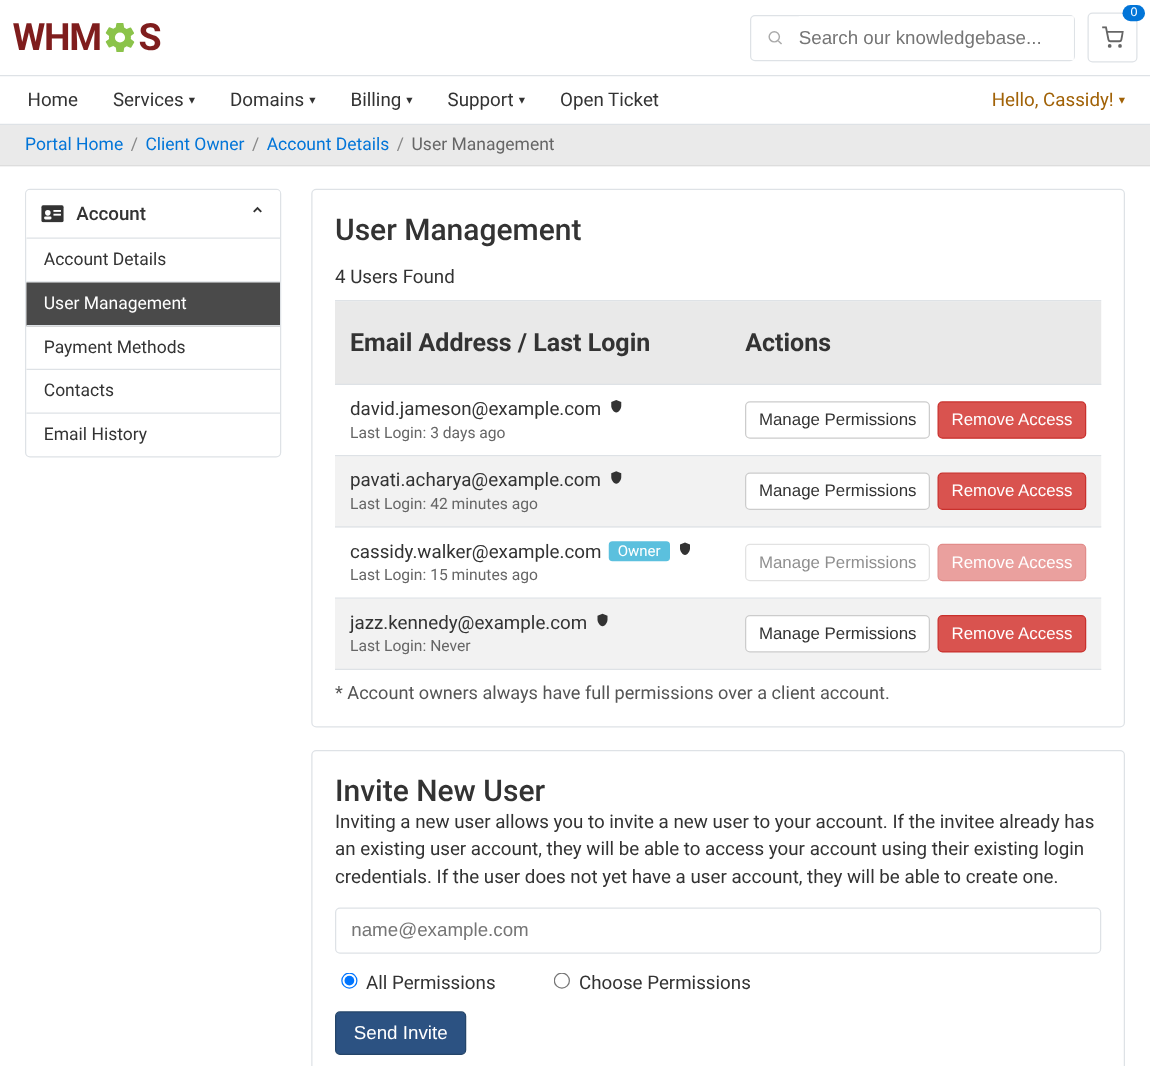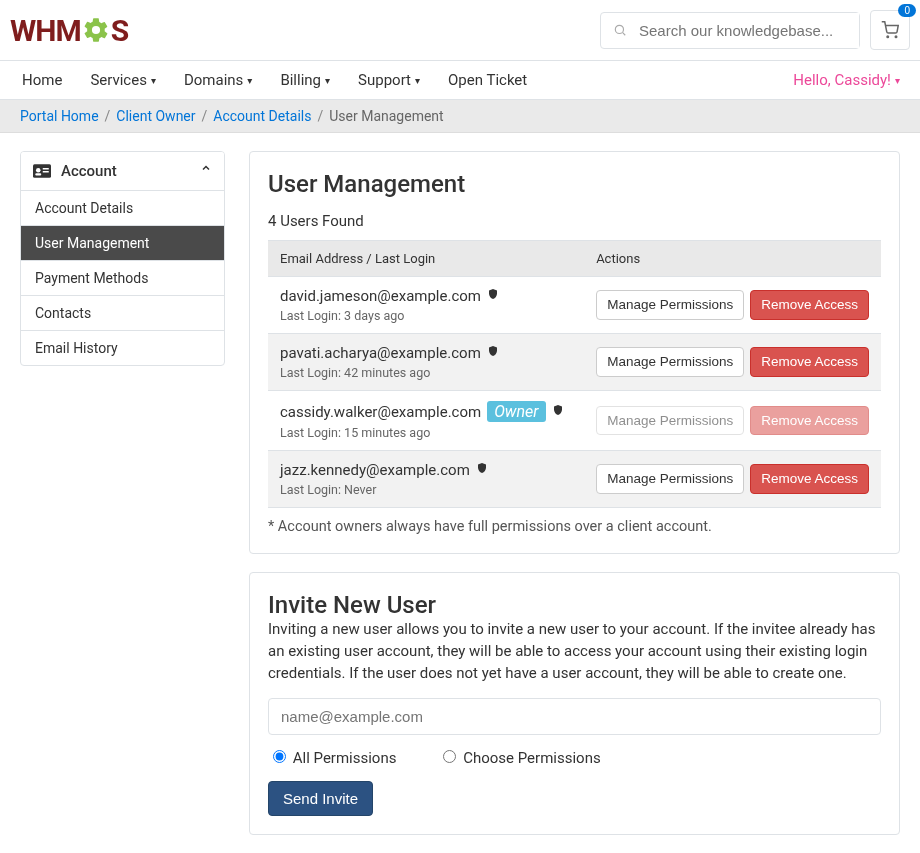--- a/index.html
+++ b/index.html
@@ -31,21 +31,21 @@
   .cart-btn { position:relative; border:1px solid var(--border); border-radius:4px; background:#fff; width:40px; height:40px; display:flex; align-items:center; justify-content:center; color:#666; cursor:pointer; }
   .cart-btn .badge { position:absolute; top:-7px; right:-7px; background:#0275d8; color:#fff; border-radius:10px; font-size:10px; padding:1px 6px; }
 
   
   .nav { border-top:1px solid var(--border); border-bottom:1px solid var(--border); }
   .nav-row { display:flex; align-items:center; justify-content:space-between; }
   .nav ul { list-style:none; margin:0; padding:0; display:flex; }
   .nav li { padding:10px 14px; font-size:15px; color:#333; cursor:pointer; display:flex; align-items:center; gap:4px; }
   .nav li:first-child { padding-left:2px; }
   .caret { font-size:10px; }
-  .user-menu { padding:10px 0; font-size:15px; color:#ec4899; cursor:pointer; display:flex; align-items:center; gap:4px;margin-left:42px; }
+  .user-menu { padding:10px 0; font-size:15px; color:#a16207; cursor:pointer; display:flex; align-items:center; gap:4px;margin-left:42px; }
 
   
   .breadcrumb-bar { background:var(--breadcrumb-bg); border-bottom:1px solid #ddd; }
   .breadcrumb { padding:8px 0; font-size:14px; color:#666; }
   .breadcrumb .sep { margin:0 6px; color:#888; }
   .breadcrumb .crumb[data-active="true"] { color:#666; }
 
   
   .layout { display:flex; gap:24px; margin-top:18px; align-items:flex-start; }
   .sidebar { width:205px; flex:none; }
@@ -59,26 +59,26 @@
   .side-item:last-child { border-bottom:none; }
   .side-item.active { background:#4a4a4a; color:#fff; }
 
   
   .card { border:1px solid var(--border); border-radius:4px; padding:18px; background:#fff; }
   .card h1 { margin:0 0 14px 0; font-size:24px; font-weight:500; }
   .subtext { font-size:15px; margin-bottom:10px; }
 
   
   table.users { width:100%; border-collapse:collapse; }
-  table.users th { text-align:left; background:#e9e9e9; padding:10px 12px; font-weight:400; font-size:13px; border-top:1px solid var(--border); border-bottom:1px solid var(--border); }
+  table.users th { text-align:left; background:#e9e9e9; padding:21px 12px; font-weight:700; font-size:20px; border-top:1px solid var(--border); border-bottom:1px solid var(--border); }
   table.users td { padding:10px 12px; vertical-align:middle; border-bottom:1px solid var(--border); }
   table.users tbody tr:nth-child(even) td { background:var(--stripe); }
   .email-line { display:flex; align-items:center; gap:6px; font-size:15px; }
   .lastlogin { font-size:12.5px; color:#666; margin-top:3px; }
-  .owner-badge { background:var(--info-badge); color:#fff; font-size:16px; padding:1px 7px; border-radius:3px;font-style:italic; }
+  .owner-badge { background:var(--info-badge); color:#fff; font-size:12px; padding:1px 7px; border-radius:3px; }
   .shield { width:12px; height:14px; display:inline-block; }
   .actions-cell { text-align:left; white-space:nowrap; }
   .btn { display:inline-block; font-size:13.5px; padding:5px 10px; border-radius:4px; border:1px solid #ccc; background:#fff; color:#333; cursor:pointer; line-height:1.3; }
   .btn + .btn { margin-left:6px; }
   .btn-danger { background:var(--danger); border-color:#c9302c; color:#fff; }
   .btn[disabled], .btn.disabled { opacity:.55; cursor:not-allowed; }
   .footnote { font-size:14.5px; color:#555; margin-top:10px; }
 
   
   .invite h1 { margin-bottom:0; }

